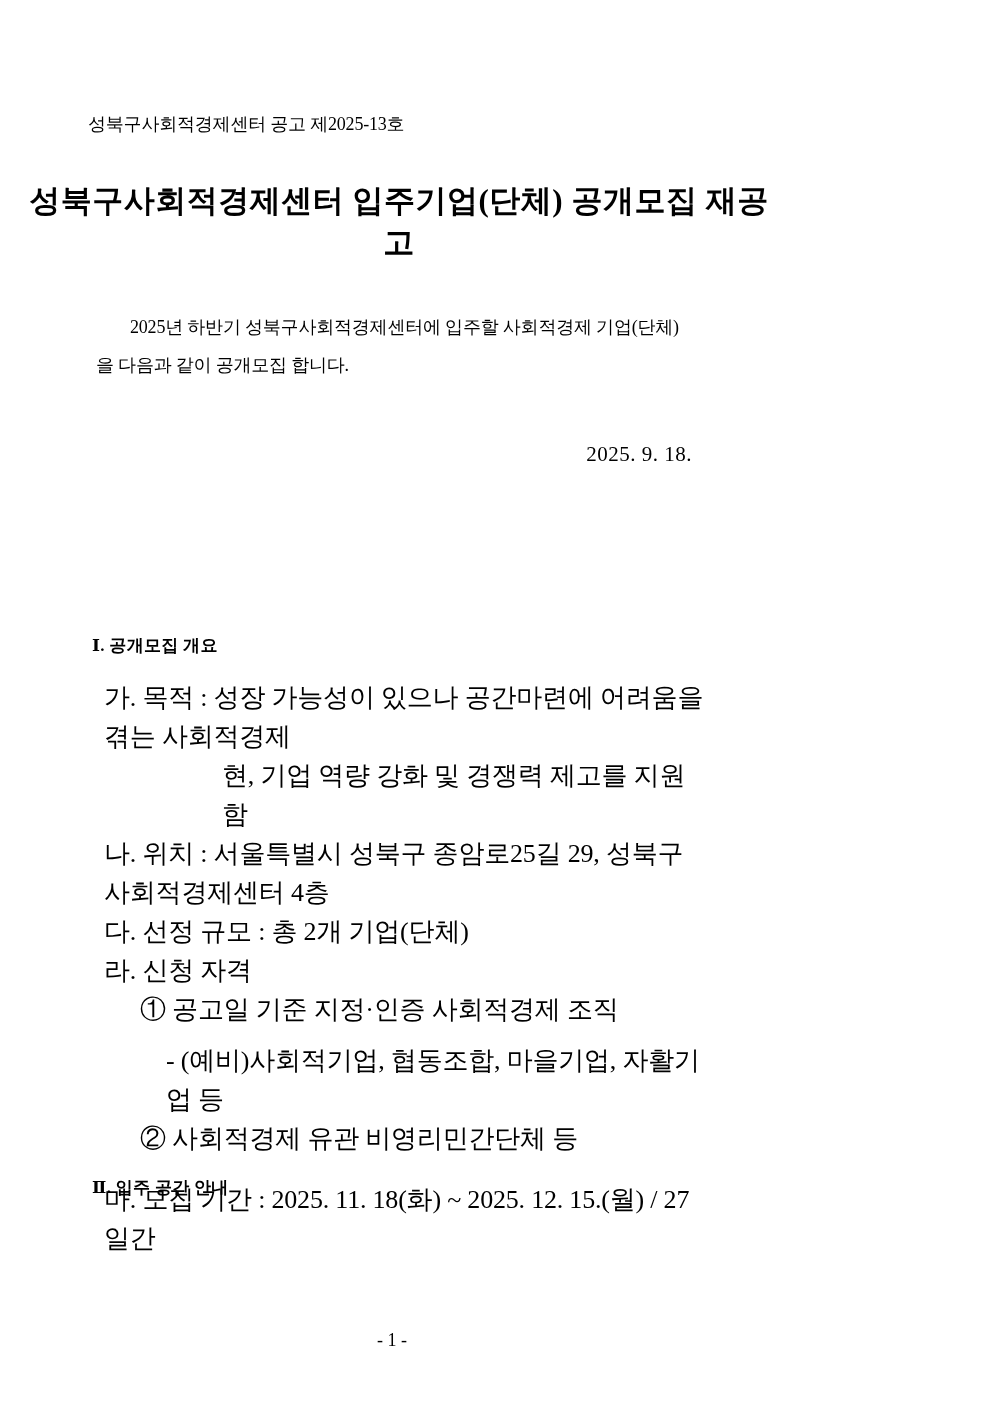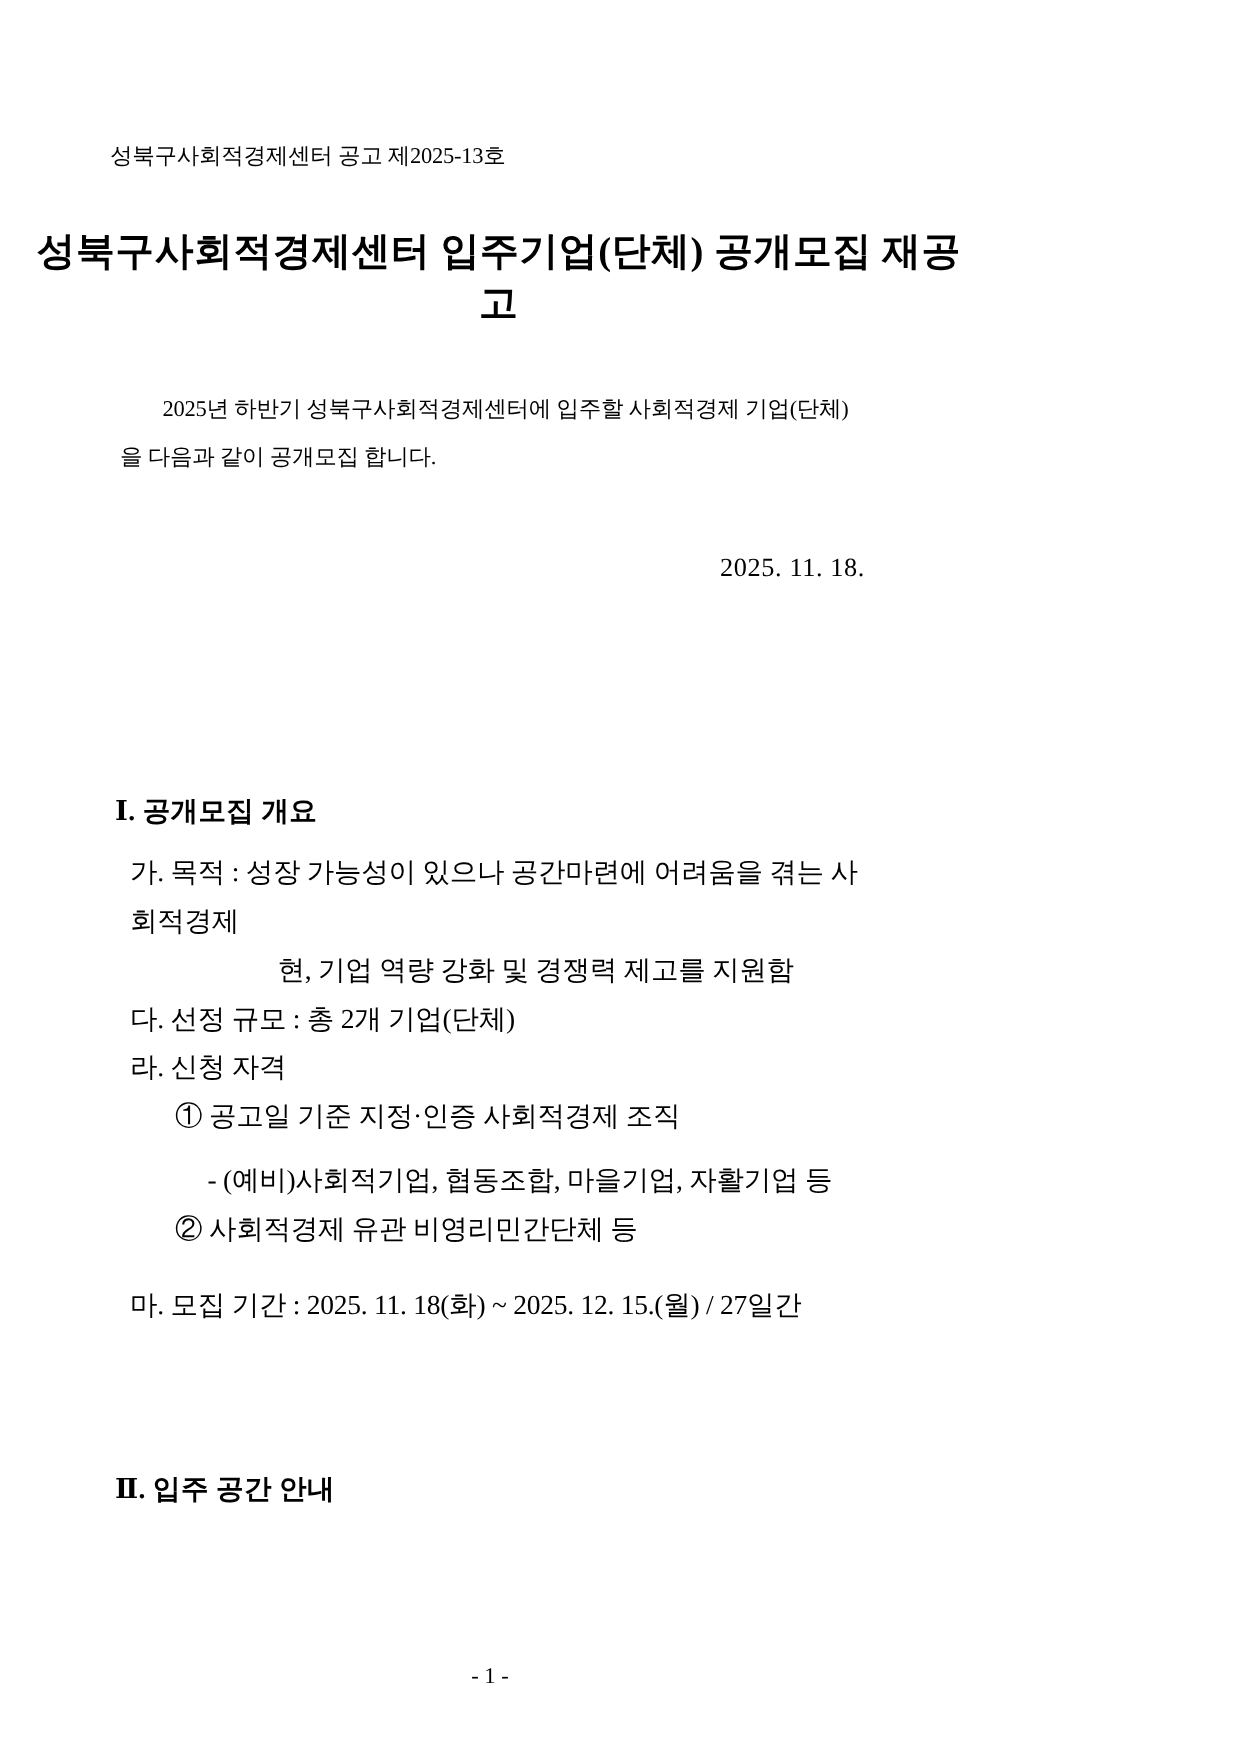--- a/index.html
+++ b/index.html
@@ -69,32 +69,32 @@
     position: absolute;
     right: 92px;
     top: 522px;
     font-size: 21px;
     letter-spacing: 0.5px;
   }
 
   
   .section-heading {
     position: absolute;
-    font-size: 22px;
+    font-size: 17px;
     font-weight: bold;
     letter-spacing: 0.3px;
   }
   #sec1 { left: 92px; top: 634px; }
   #sec2 { left: 92px; top: 1176px; }
 
   .body-block {
     position: absolute;
     left: 104px;
     right: 80px;
-    font-size: 22px;
+    font-size: 26px;
     line-height: 39px;
     letter-spacing: -0.2px;
   }
   #blockA { top: 678px; }
   #blockB { top: 1232px; }
 
   .ln { white-space: pre-wrap; }
   .ln.hang1 { padding-left: 118px; }
   .ln.lvl1 { padding-left: 36px; }
   .ln.lvl2 { padding-left: 62px; margin-top: 12px; }
@@ -117,28 +117,29 @@
 
   <div class="doc-number">성북구사회적경제센터 공고 제2025-13호</div>
 
   <div class="doc-title">성북구사회적경제센터 입주기업(단체) 공개모집 재공고</div>
 
   <div class="intro">
     <div class="ln indent">2025년 하반기 성북구사회적경제센터에 입주할 사회적경제 기업(단체)</div>
     <div class="ln">을 다음과 같이 공개모집 합니다.</div>
   </div>
 
-  <div class="date-line">2025. 11. 18.</div>
+  <div class="date-line">2025. 9. 18.</div>
 
 
   <div class="section-heading" id="sec1">Ⅰ. 공개모집 개요</div>
 
   <div class="body-block" id="blockA">
     <div class="ln">가. 목적 : 성장 가능성이 있으나 공간마련에 어려움을 겪는 사회적경제</div>
     <div class="ln hang1">현, 기업 역량 강화 및 경쟁력 제고를 지원함</div>
+    <div class="ln">나. 위치 : 서울특별시 성북구 종암로25길 29, 성북구사회적경제센터 4층</div>
     <div class="ln">다. 선정 규모 : 총 2개 기업(단체)</div>
     <div class="ln">라. 신청 자격</div>
     <div class="ln lvl1">① 공고일 기준 지정·인증 사회적경제 조직</div>
     <div class="ln lvl2">- (예비)사회적기업, 협동조합, 마을기업, 자활기업 등</div>
     <div class="ln lvl1">② 사회적경제 유관 비영리민간단체 등</div>
     <div class="ln spaced">마. 모집 기간 : 2025. 11. 18(화) ~ 2025. 12. 15.(월) / 27일간</div>
   </div>
 
   <div class="section-heading" id="sec2">Ⅱ. 입주 공간 안내</div>
 

